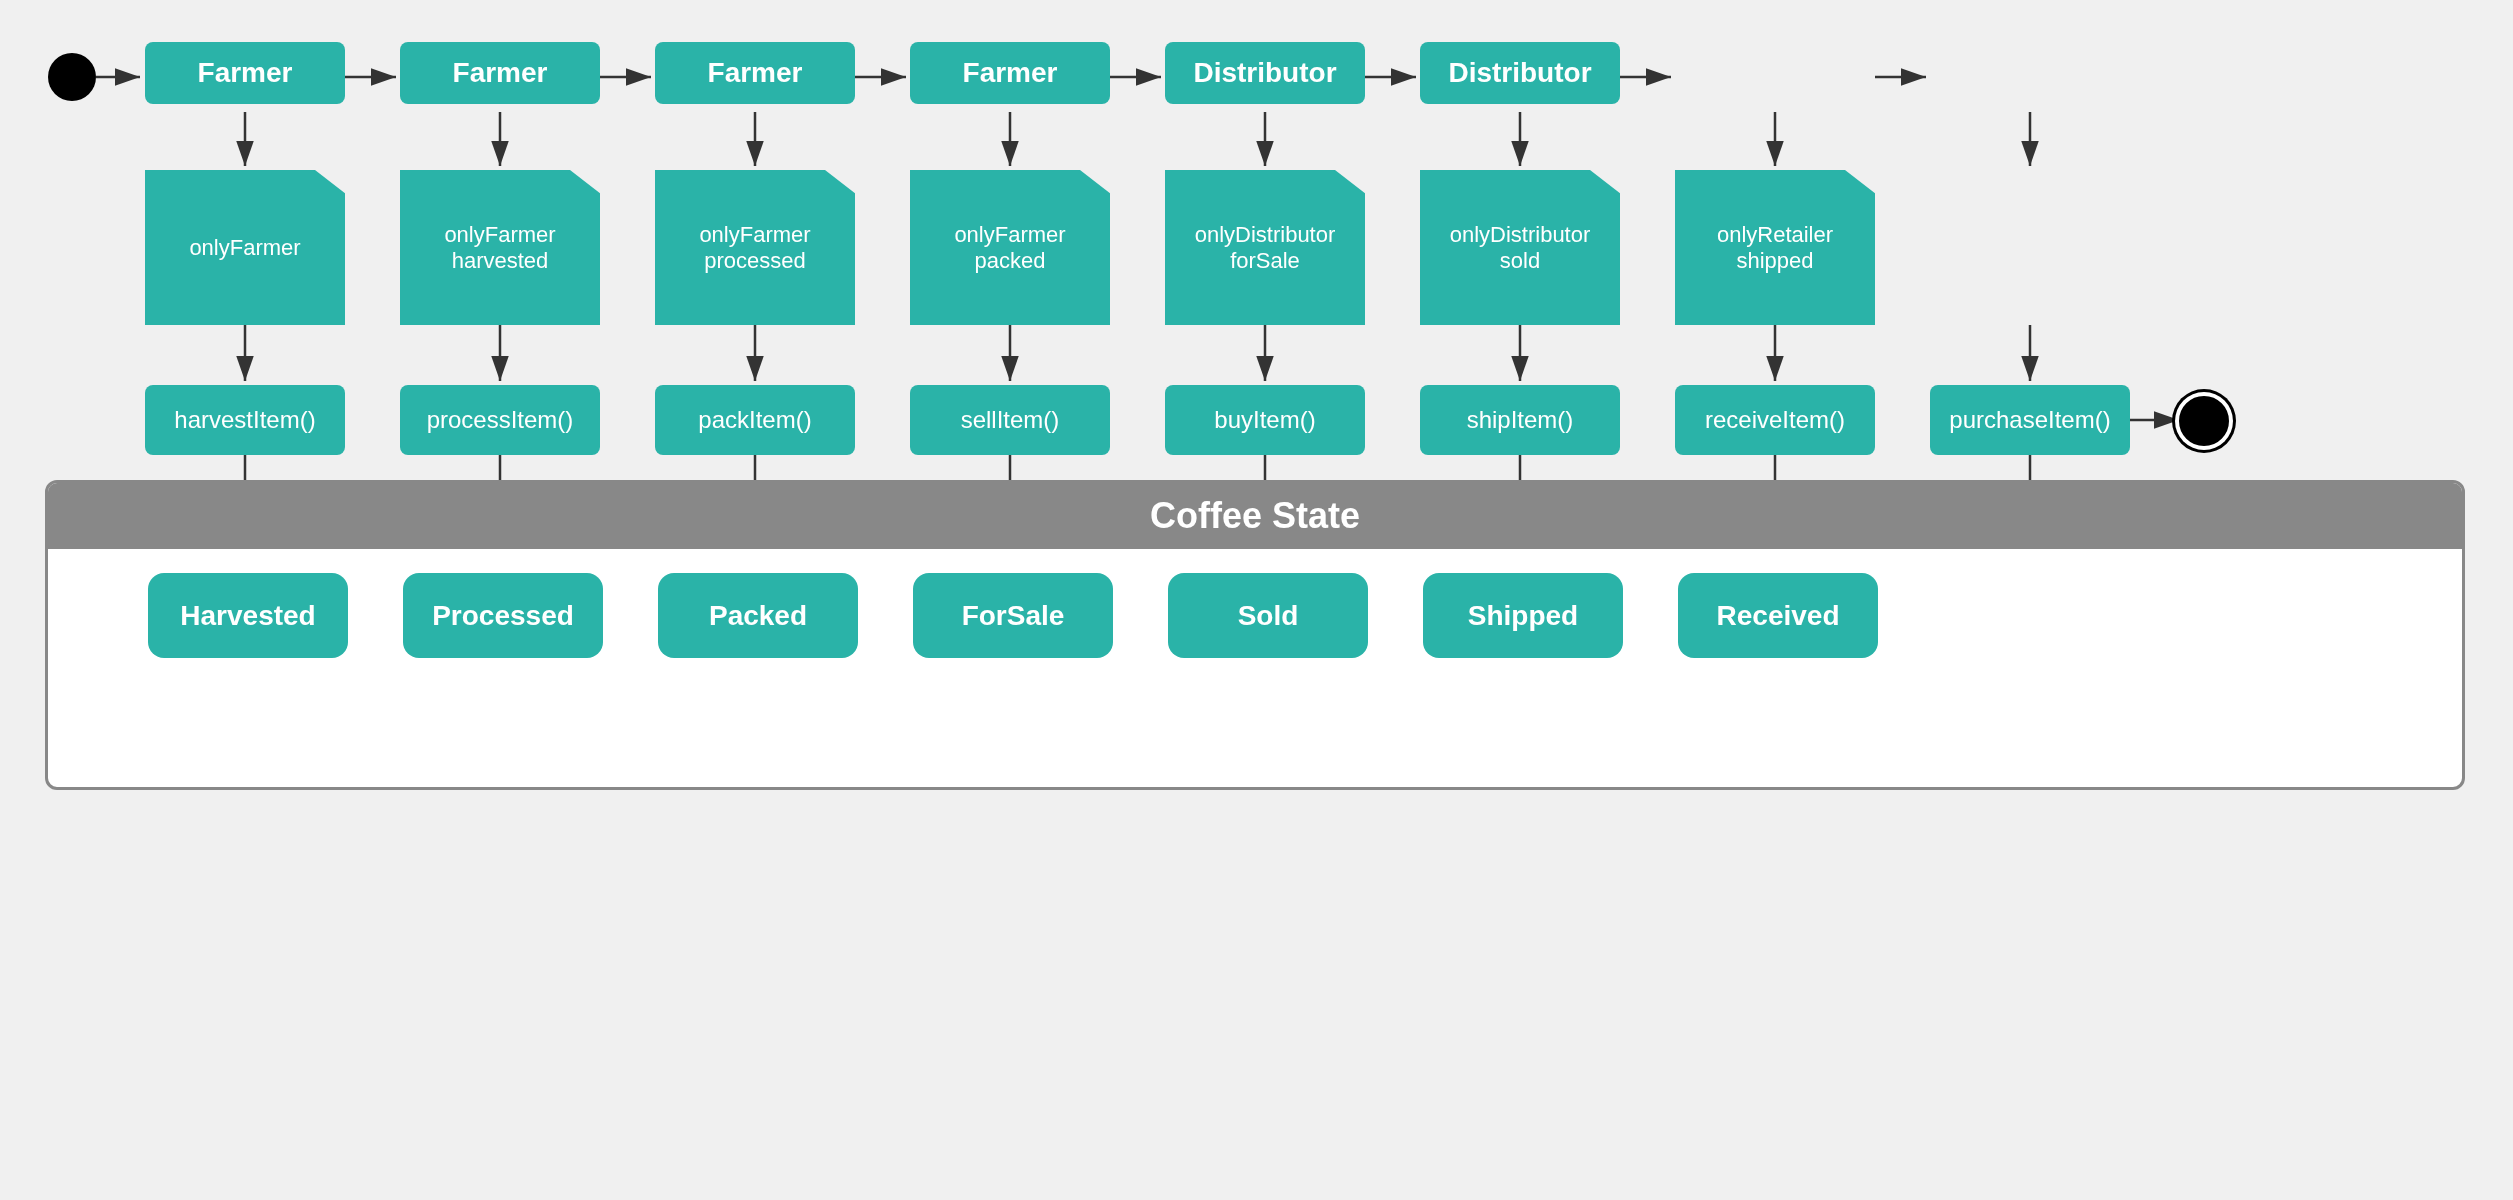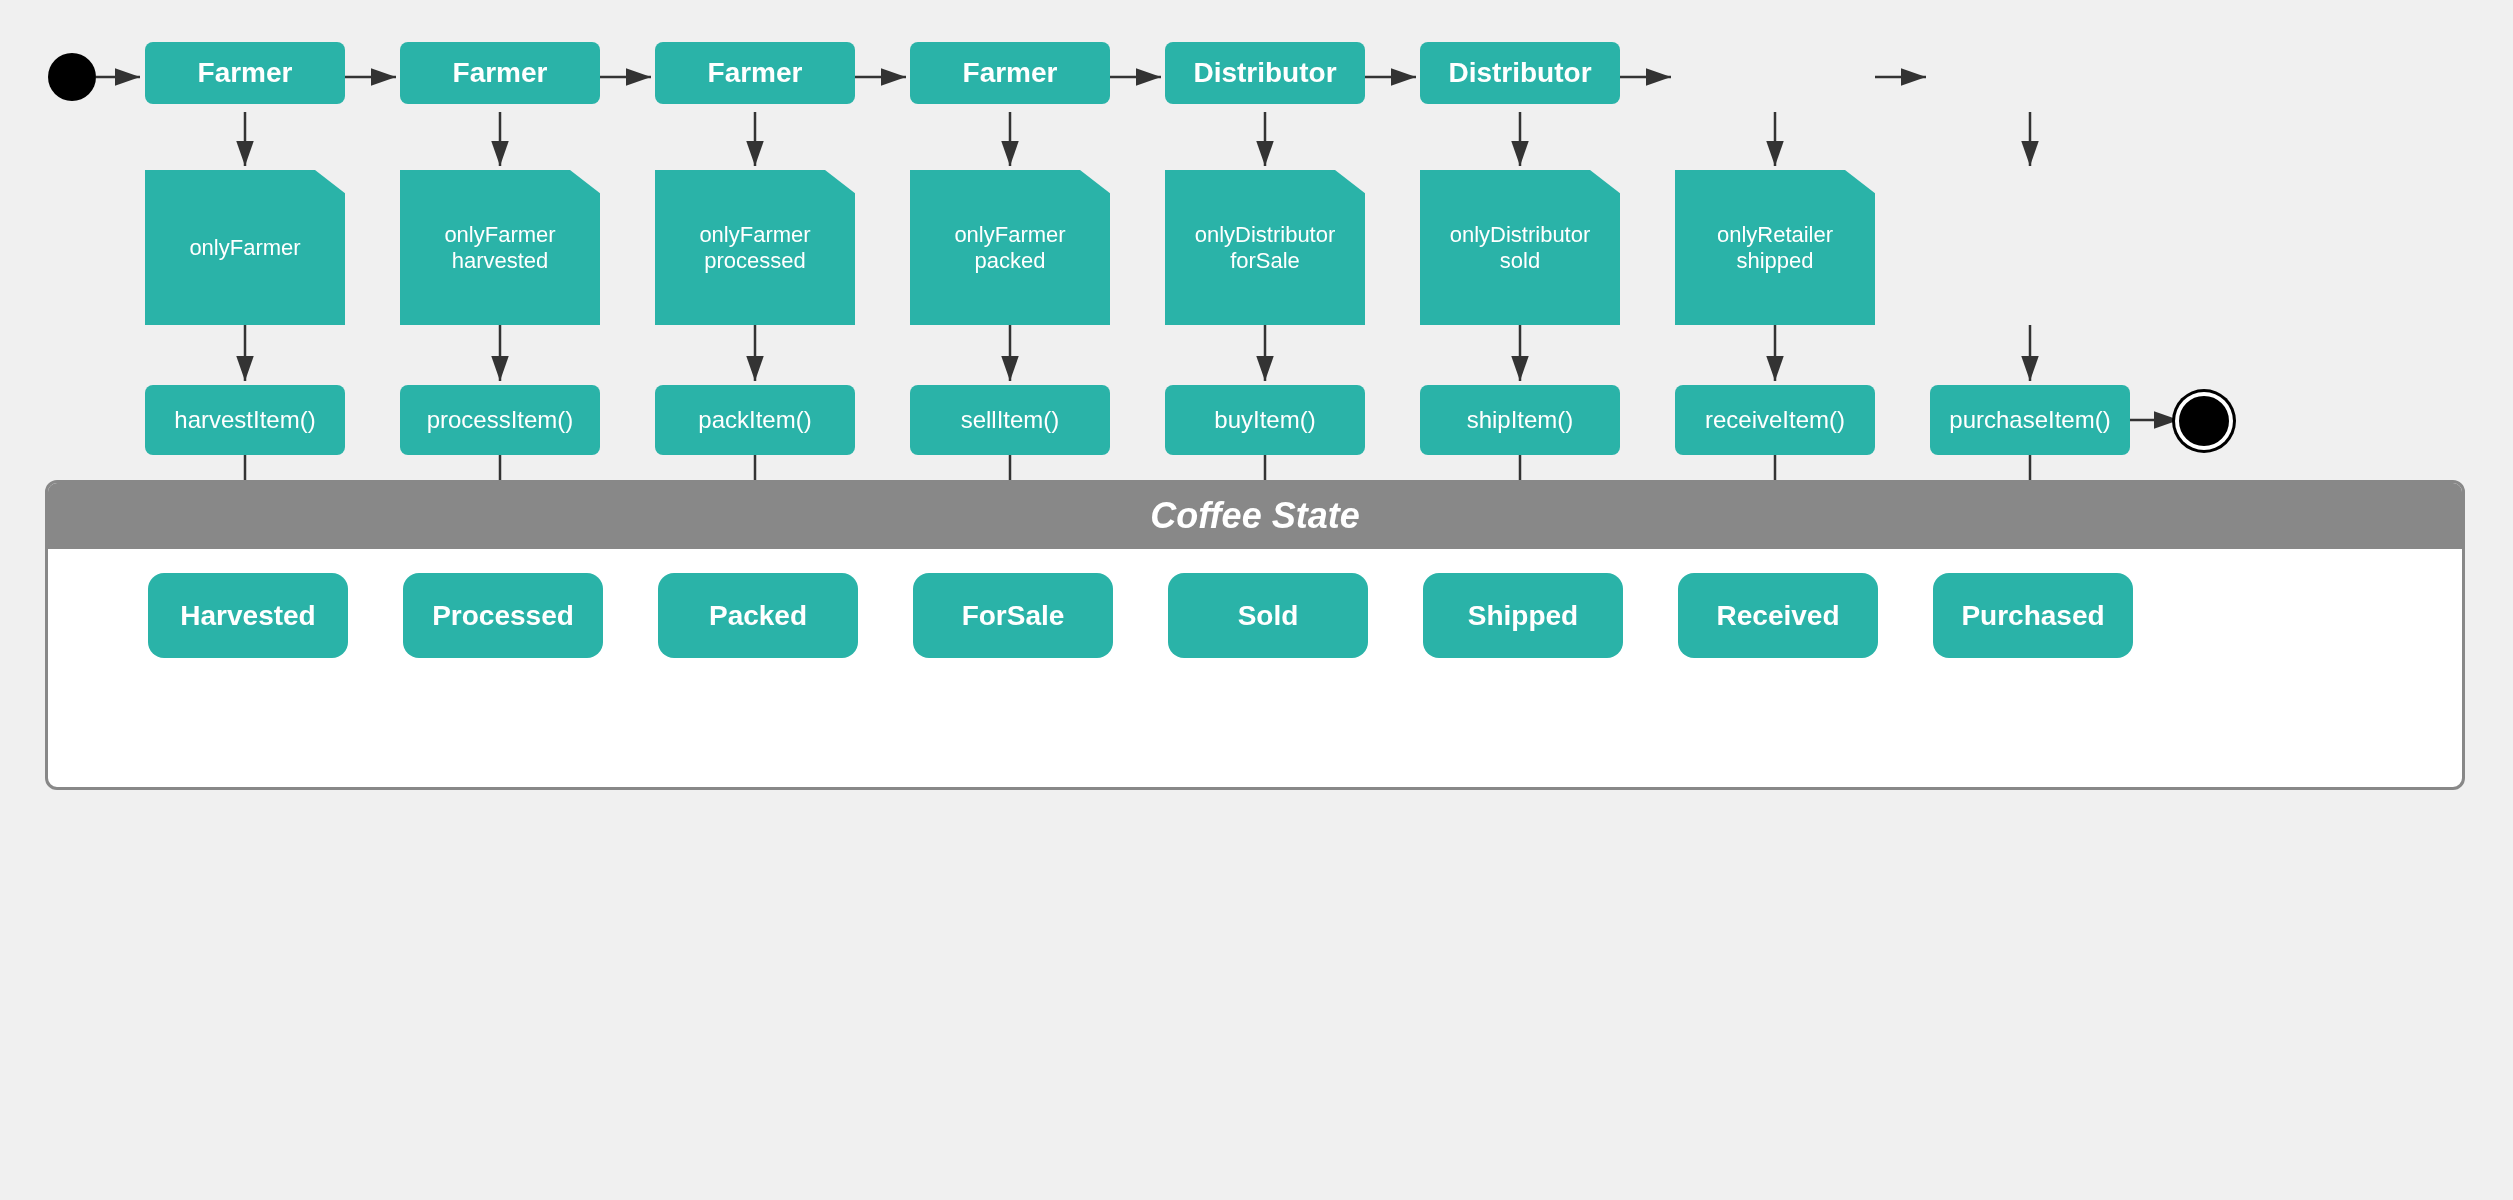--- a/index.html
+++ b/index.html
@@ -64,21 +64,20 @@
       position: absolute;
       background: white;
       border: 3px solid #888;
       border-radius: 12px;
     }
     .coffee-state-header {
       background: #888;
       border-radius: 9px 9px 0 0;
       color: white;
       font-size: 36px;
-      font-style: italic;
       font-weight: bold;
       text-align: center;
       padding: 12px 0;
     }
     
     .state-box {
       position: absolute;
       background: #2ab3a8;
       color: white;
       font-size: 28px;
@@ -276,18 +275,15 @@
     </div>
     <div class="state-box" style="left:1120px; top:90px;">
       <span>Sold</span>
     </div>
     <div class="state-box" style="left:1375px; top:90px;">
       <span>Shipped</span>
     </div>
     <div class="state-box" style="left:1630px; top:90px;">
       <span>Received</span>
     </div>
-    <div class="state-box" style="left:1885px; top:90px;">
-      <span>Purchased</span>
-    </div>
   </div>
 
 </div>
 
 </body></html>

